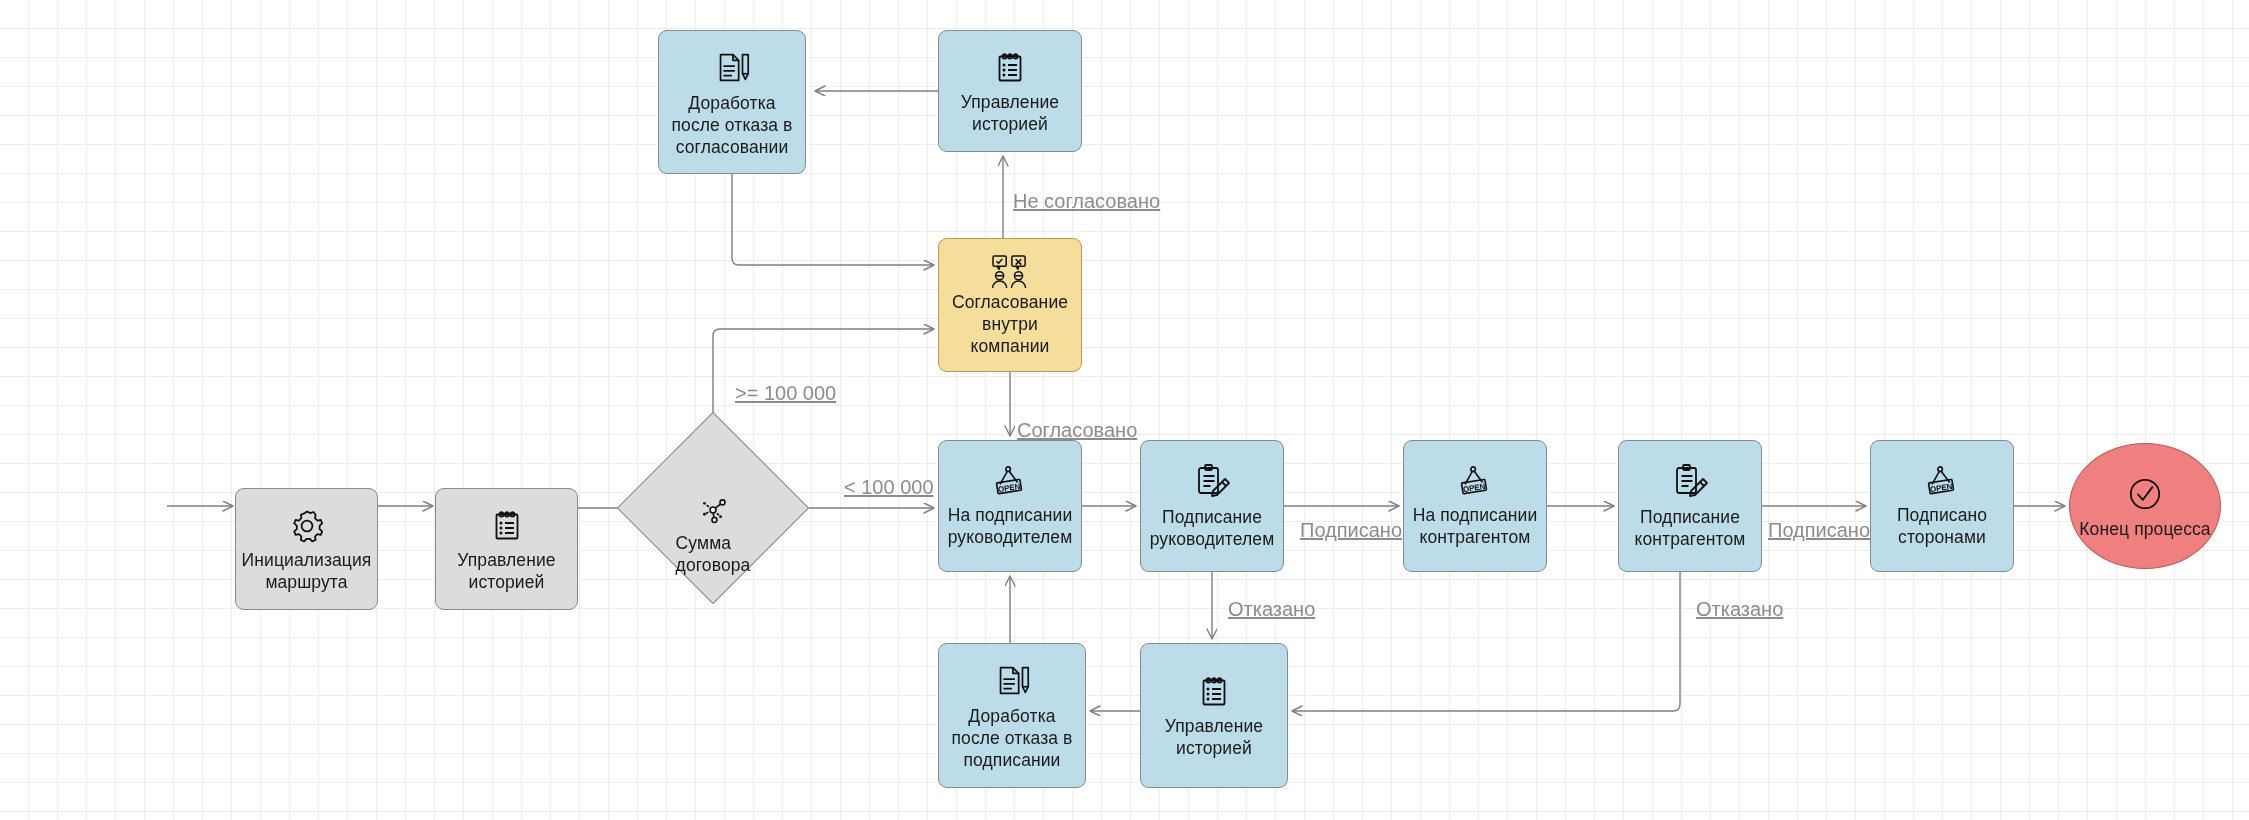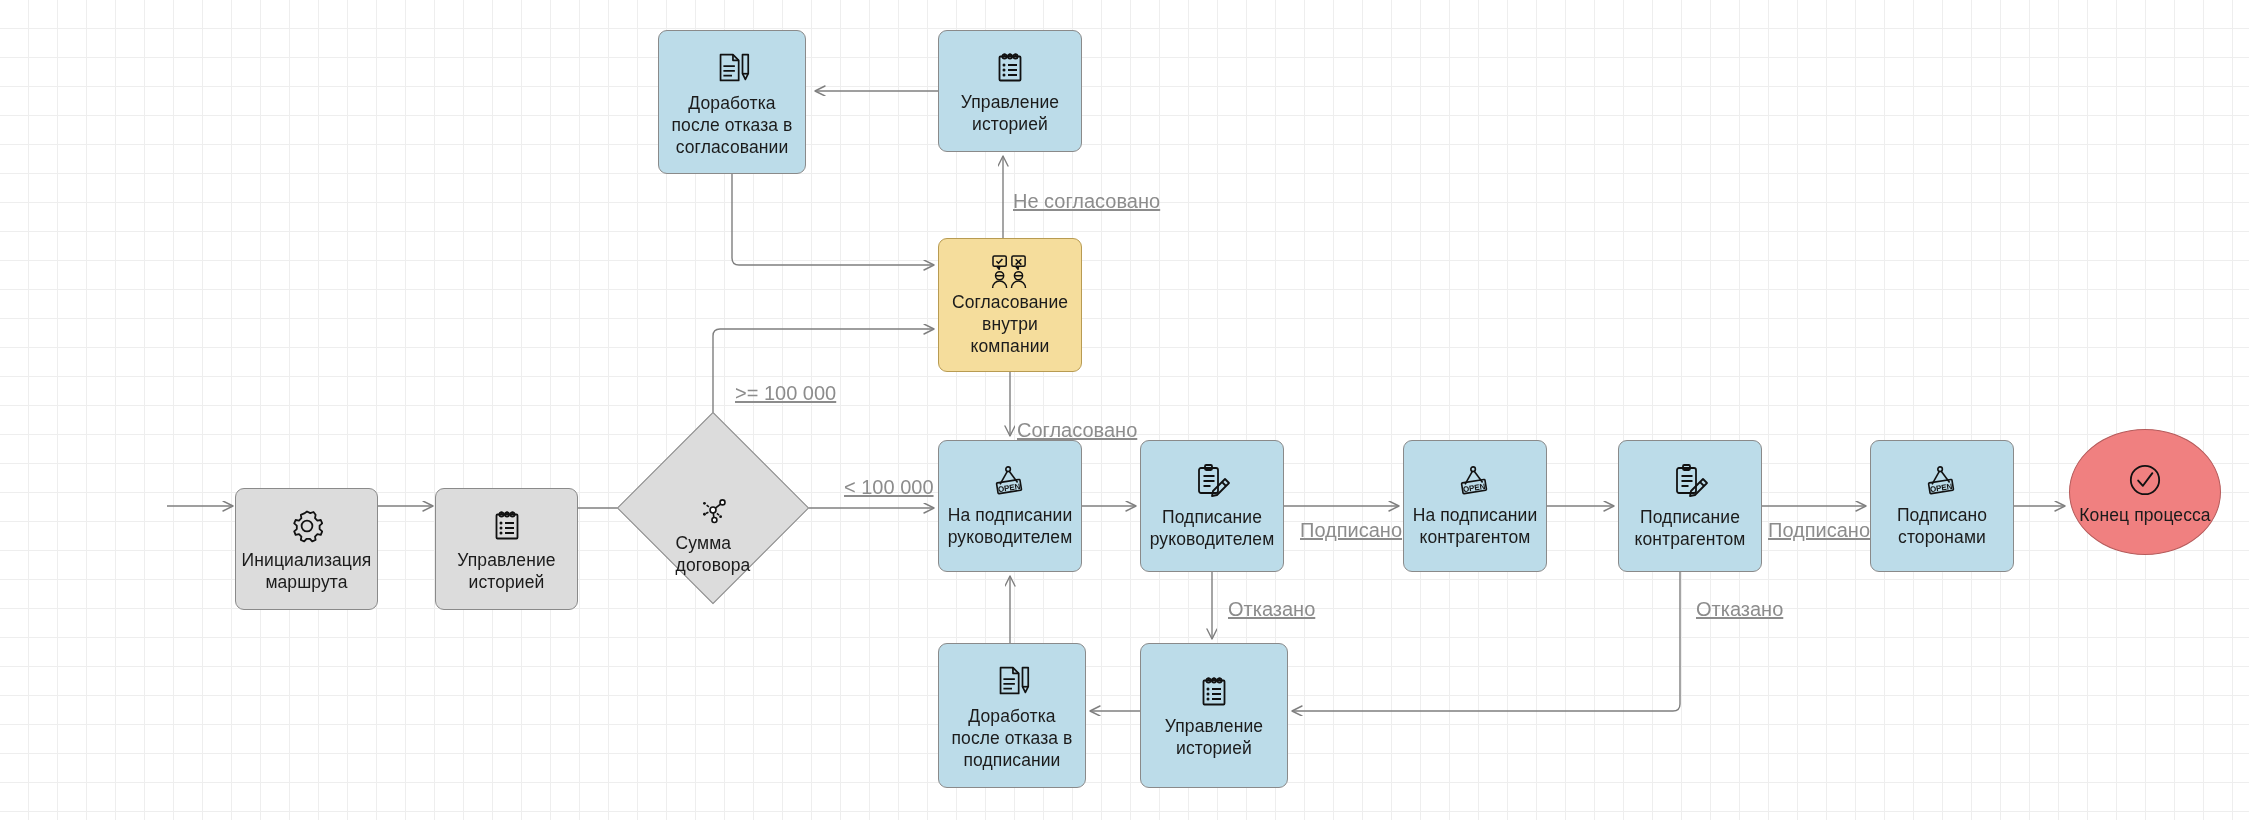--- a/index.html
+++ b/index.html
@@ -309,21 +309,21 @@
             <path d="M21.2,6.6 L30,18.5"></path>
           <rect x="8.5" y="17" width="25" height="11.5" rx="1" transform="rotate(-9 21 23)"></rect>
         </g>
         <text x="21" y="27" font-family="'Liberation Sans',sans-serif" font-size="8.4" font-weight="bold" text-anchor="middle" fill="#111" transform="rotate(-9 21 24)">OPEN</text>
       </svg>
     </span>
     <span class="nlabel">Подписано
 сторонами</span>
   </div>
 
-  <div class="node nellipse red" style="left:2069px;top:429px;width:152px;height:126px;">
+  <div class="node nellipse red" style="left:2069px;top:443px;width:152px;height:126px;">
     <span class="nicon">
       <svg width="42" height="42" viewBox="0 0 40 40">
         <circle cx="20" cy="20" r="13.5" fill="none" stroke="#111" stroke-width="1.7"></circle>
         <path d="M13.5,20.5 L18,25.5 L27,13.5" fill="none" stroke="#111" stroke-width="1.8" stroke-linecap="round" stroke-linejoin="round"></path>
       </svg>
     </span>
     <span class="nlabel">Конец процесса</span>
   </div>
 
   <div class="node nbox blue" style="left:938px;top:643px;width:148px;height:145px;">

